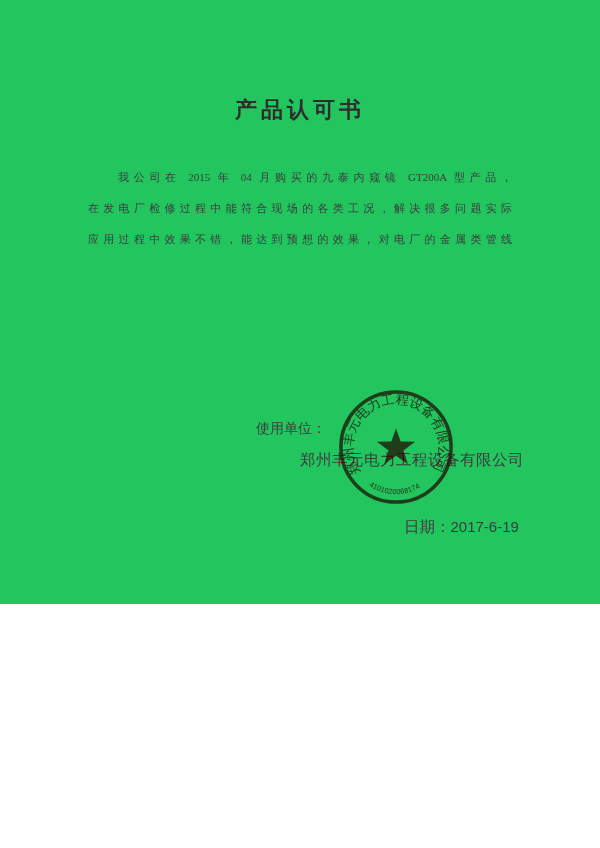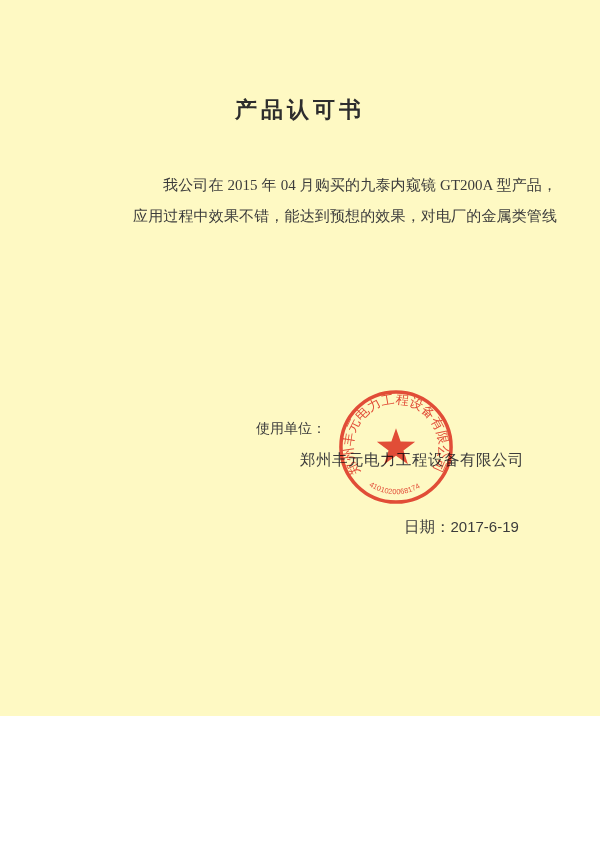--- a/index.html
+++ b/index.html
@@ -3,47 +3,46 @@
 <meta charset="utf-8">
 <style>
   html, body {
     margin: 0;
     padding: 0;
     background: #ffffff;
   }
   .page {
     position: relative;
     width: 600px;
-    height: 716px;
-    background: #fef9c3;
+    height: 604px;
+    background: #22c55e;
     font-family: "Liberation Serif", "DejaVu Serif", serif;
     color: #3c3c3c;
     overflow: hidden;
     text-decoration: underline;
   }
   .doc-title {
     position: absolute;
     top: 95px;
     left: 0;
     width: 100%;
     text-align: center;
     font-size: 22px;
     font-weight: bold;
     letter-spacing: 4px;
     color: #2d2d2d;
   }
   .body-text {
     position: absolute;
-    top: 170px;
+    top: 162px;
     left: 88px;
     width: 424px;
-    font-size: 15px;
+    font-size: 11px;
     line-height: 31px;
     color: #3c3c3c;
-    margin-left: 45px;
   }
   .body-line {
     text-align: justify;
     text-align-last: justify;
   }
   .body-line.first {
     text-indent: 30px;
   }
   .body-line.last {
     text-align: left;
@@ -88,20 +87,21 @@
 </style>
 </head>
 <body>
 
 <div class="page">
 
   <div class="doc-title">产品认可书</div>
 
   <div class="body-text">
     <div class="body-line first">我公司在 2015 年 04 月购买的九泰内窥镜 GT200A 型产品，</div>
+    <div class="body-line">在发电厂检修过程中能符合现场的各类工况，解决很多问题实际</div>
     <div class="body-line">应用过程中效果不错，能达到预想的效果，对电厂的金属类管线</div>
   </div>
 
   <div class="sig-unit-label">使用单位：</div>
 
   <div class="sig-company">郑州丰元电力工程设备有限公司</div>
 
   <div class="sig-date">
     <span class="date-label">日期：</span><span class="date-value">2017-6-19</span>
   </div>

